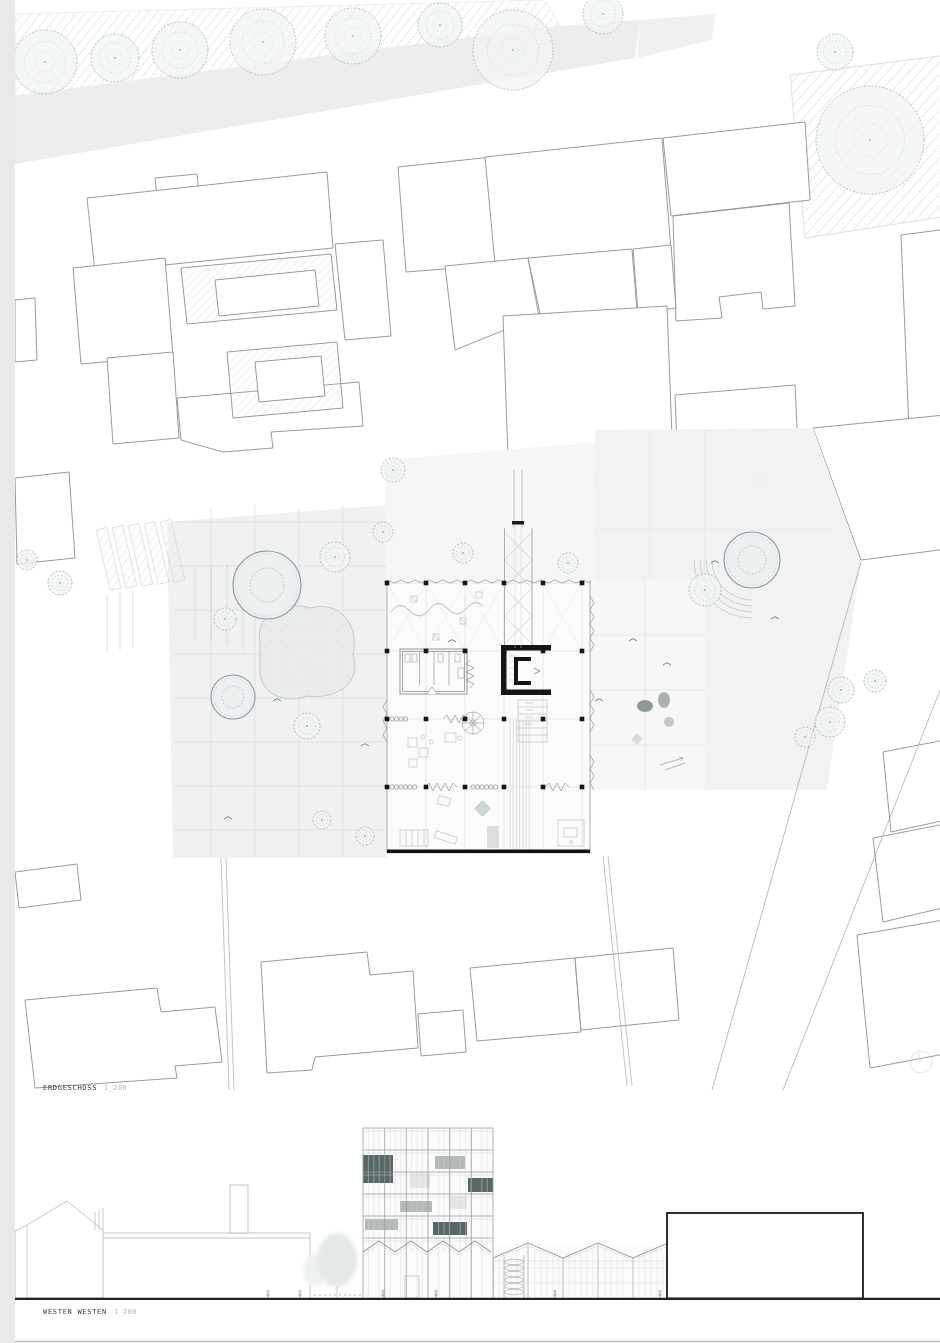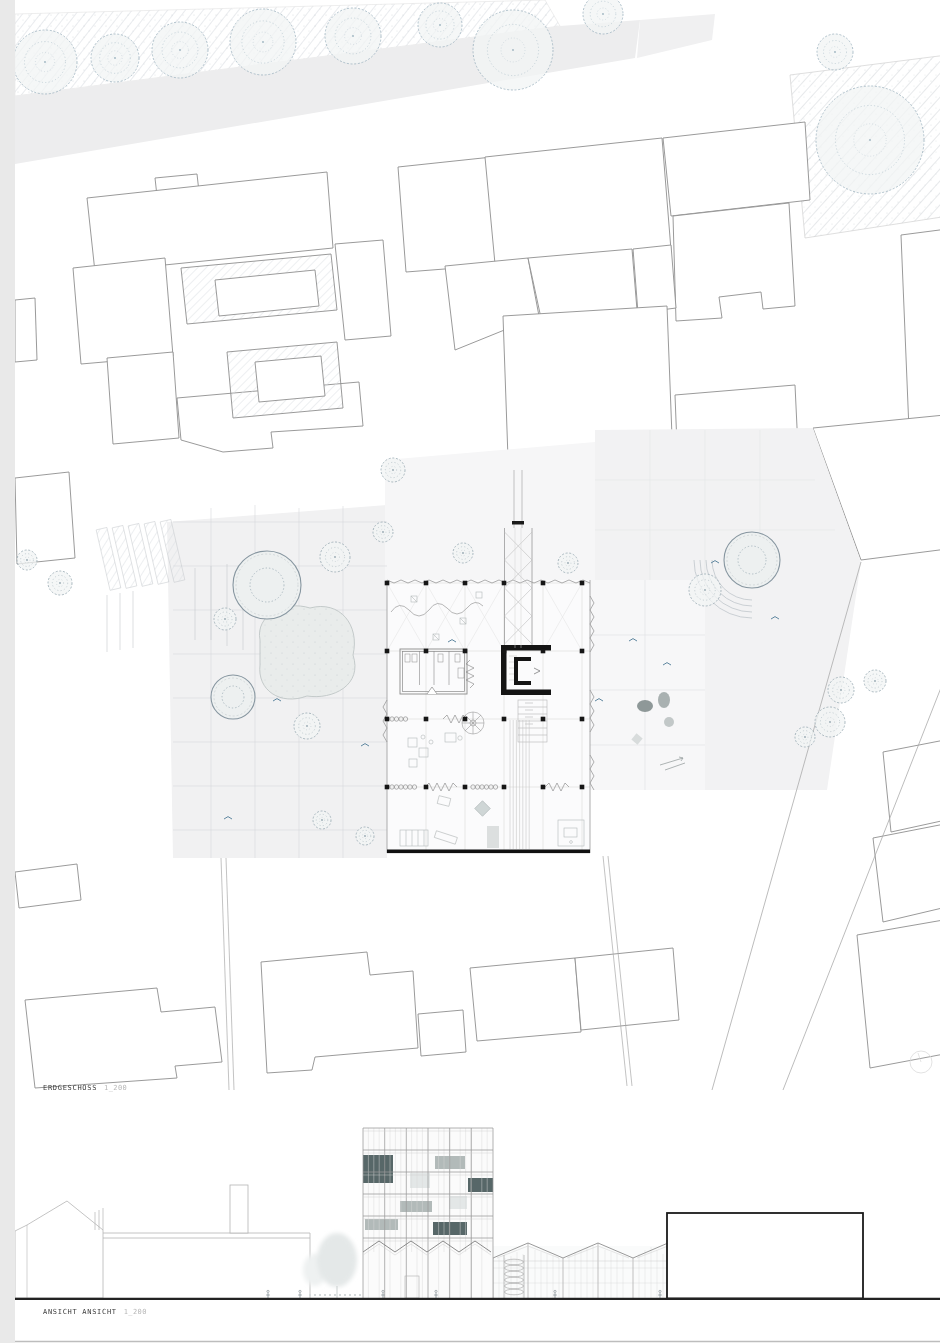--- a/index.html
+++ b/index.html
@@ -590,16 +590,16 @@
       </g>
 
   <line x1="0" y1="198.8" x2="940" y2="198.8" stroke="#222222" stroke-width="2.2"></line>
   <line x1="0" y1="241.5" x2="940" y2="241.5" stroke="#bdbdbd" stroke-width="1.4"></line>
 </svg>
 
 <div class="dwg-label lbl-plan">
   <span>ERDGESCHOSS</span><span class="scale">1_200</span>
 </div>
 <div class="dwg-label lbl-elev">
-  <span>ANSICHT ANSICHT</span><span class="scale">1_200</span>
+  <span>WESTEN WESTEN</span><span class="scale">1_200</span>
 </div>
 
 </div>
 
 </body></html>

